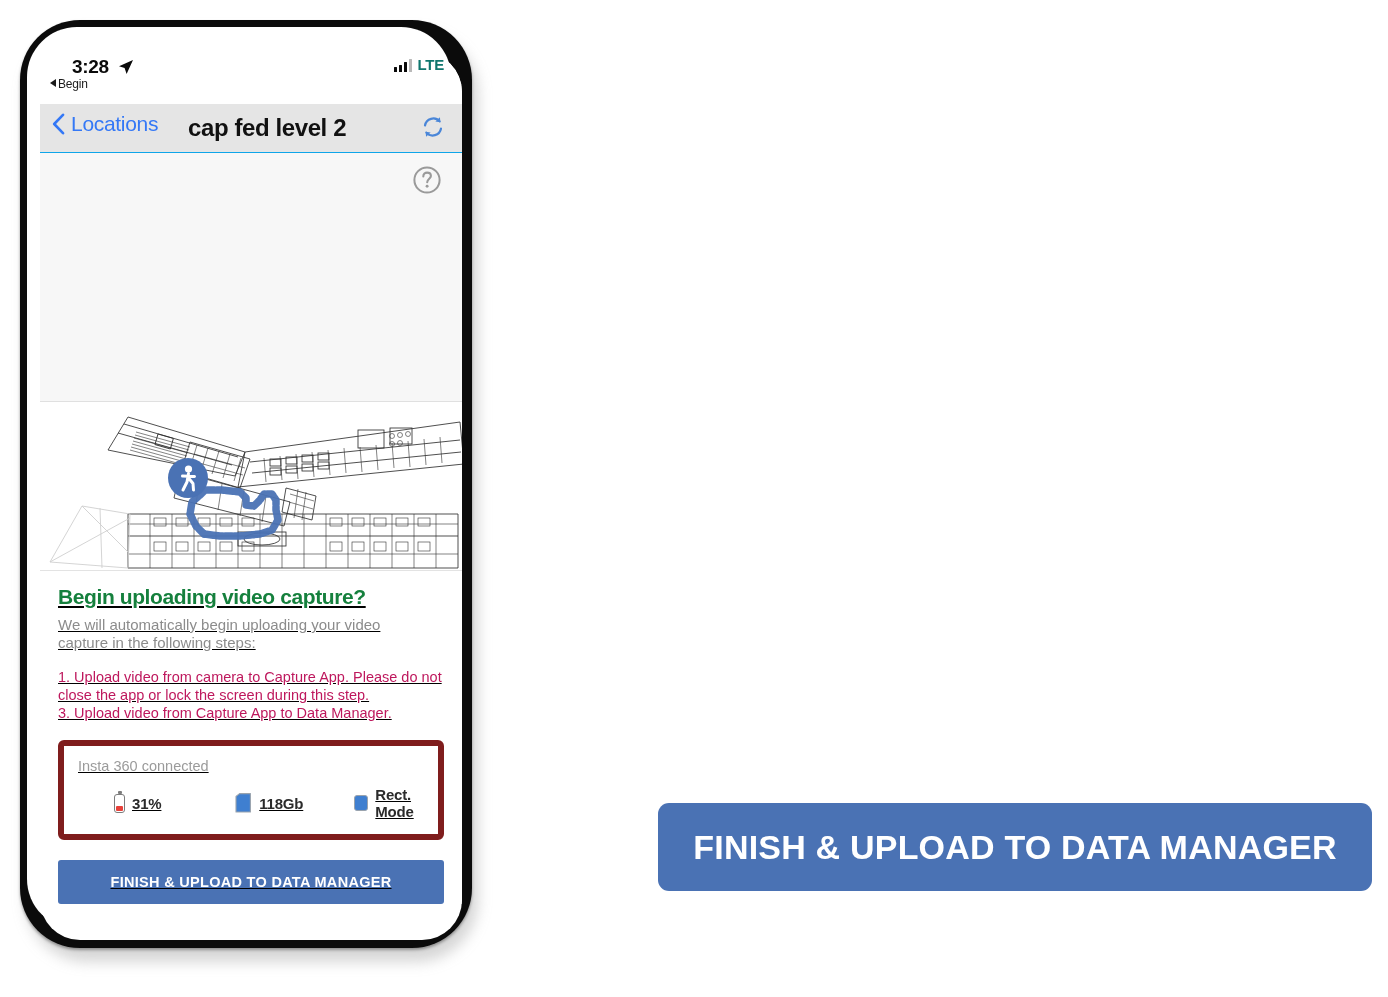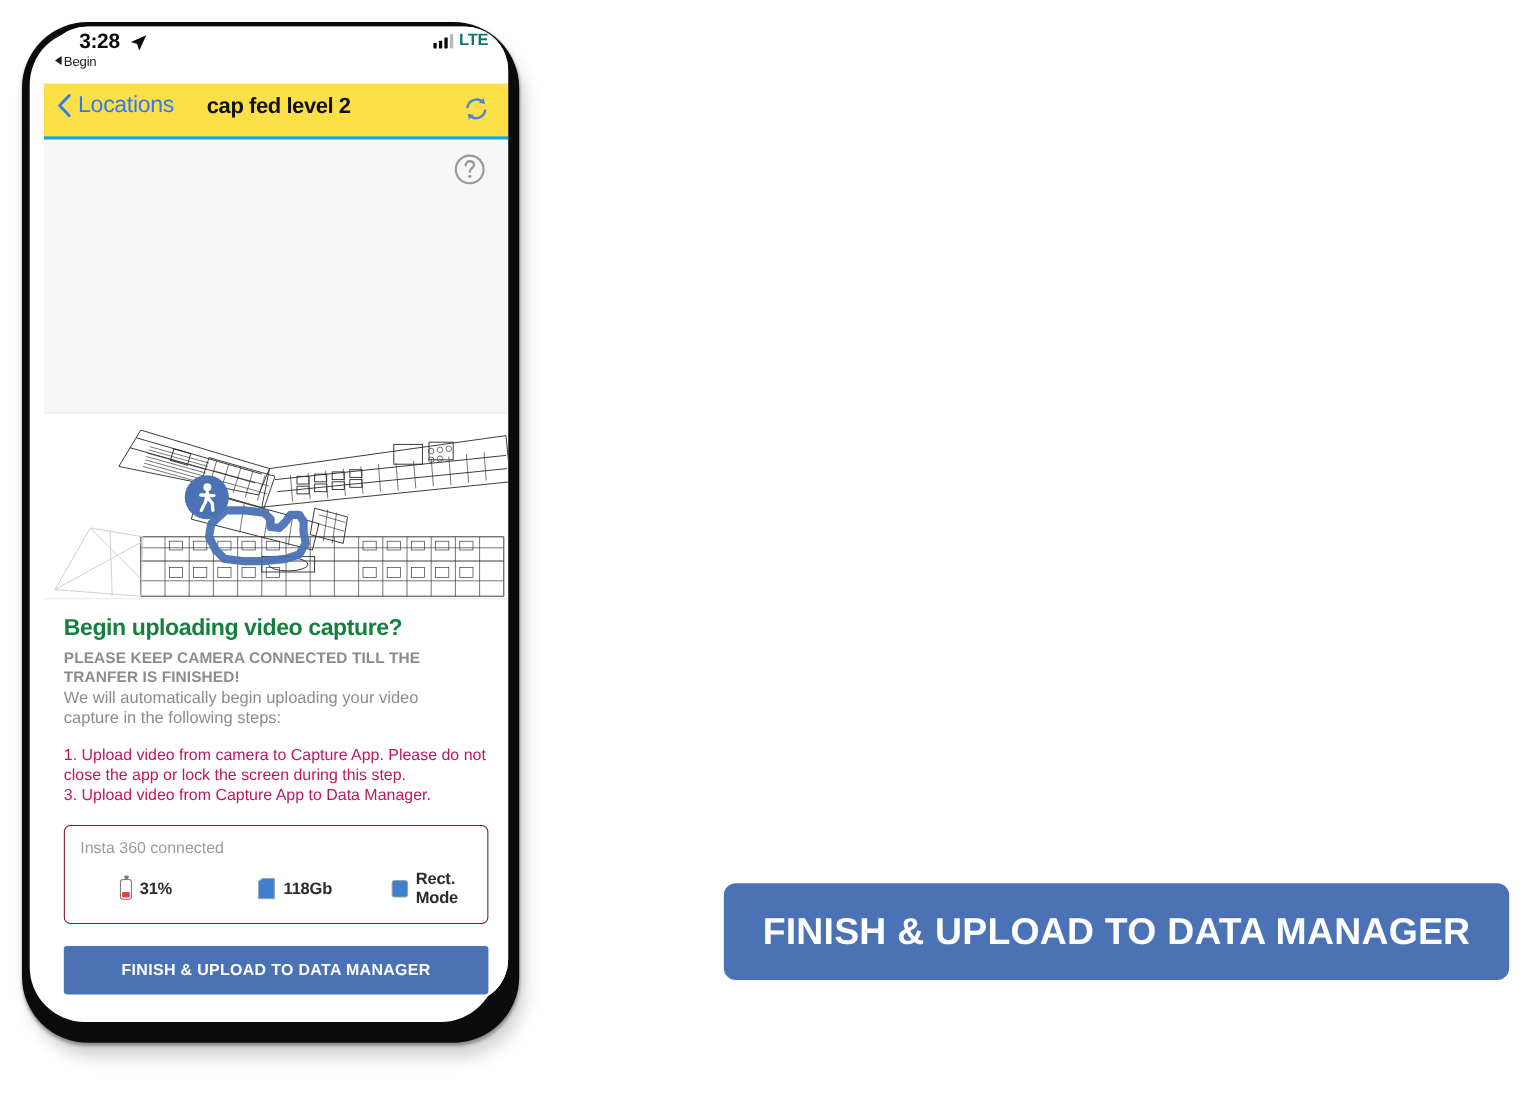--- a/index.html
+++ b/index.html
@@ -48,26 +48,27 @@
     left: 15px;
     top: 13px;
     width: 424px;
     height: 902px;
     border-radius: 50px;
     background: #ffffff;
   }
   #phone-screen {
     position: absolute;
     left: 28px;
-    top: 10px;
+    top: 38px;
     width: 422px;
     height: 888px;
     border-radius: 40px;
     background: #ffffff;
     overflow: hidden;
+    text-decoration: underline;
   }
 
   
   #status-bar {
     position: relative;
     height: 52px;
     background: #ffffff;
   }
   #status-time {
     position: absolute;
@@ -132,22 +133,22 @@
     font-weight: bold;
     color: #0f766e;
     line-height: 14px;
     letter-spacing: -0.2px;
   }
 
   
   #nav-bar {
     position: relative;
     height: 48px;
-    background: #fde047;
-    border-bottom: 3px solid #0ea5e9;
+    background: #e5e5e5;
+    border-bottom: 1px solid #0ea5e9;
   }
   #back-button {
     position: absolute;
     left: 12px;
     top: 8px;
     display: flex;
     align-items: center;
     gap: 6px;
     cursor: pointer;
   }
@@ -157,21 +158,21 @@
   }
   #back-label {
     font-size: 21px;
     color: #3478f6;
     letter-spacing: -0.3px;
   }
   #nav-title {
     position: absolute;
     left: 148px;
     top: 10px;
-    font-size: 20px;
+    font-size: 24px;
     font-weight: bold;
     color: #111111;
     letter-spacing: -0.4px;
   }
   #refresh-button {
     position: absolute;
     right: 16px;
     top: 10px;
     width: 26px;
     height: 26px;
@@ -238,21 +239,21 @@
   .dialog-step {
     font-size: 14.5px;
     color: #be185d;
     line-height: 18px;
     margin: 0;
   }
 
   
   #device-card {
     margin: 18px 0 0 0;
-    border: 1px solid #7f1d1d;
+    border: 6px solid #7f1d1d;
     border-radius: 6px;
     background: #ffffff;
     padding: 12px 14px 14px 14px;
   }
   #device-connection-label {
     font-size: 14.5px;
     color: #9b9b9b;
     margin-bottom: 12px;
   }
   #device-stats {
@@ -545,21 +546,20 @@
         <g>
           <circle cx="148" cy="76" r="20" fill="#4a72b4"></circle>
           <circle cx="148.5" cy="67" r="3.6" fill="#ffffff"></circle>
           <path d="M148.5 71.5 L147 80 L143 88 M148.5 76 L153 81.5 L153.5 88 M142.5 74 L154.5 74.5" stroke="#ffffff" stroke-width="3" fill="none" stroke-linecap="round" stroke-linejoin="round"></path>
         </g>
       </svg>
     </div>
 
     <div id="dialog-body">
       <h1 id="dialog-title">Begin uploading video capture?</h1>
-      <p id="dialog-warning">PLEASE KEEP CAMERA CONNECTED TILL THE TRANFER IS FINISHED!</p>
       <p id="dialog-intro">We will automatically begin uploading your video capture in the following steps:</p>
       <p class="dialog-step">1. Upload video from camera to Capture App. Please do not close the app or lock the screen during this step.</p>
       <p class="dialog-step">3. Upload video from Capture App to Data Manager.</p>
 
       <div id="device-card">
         <div id="device-connection-label">Insta 360 connected</div>
         <div id="device-stats">
 
           <div class="device-stat" id="stat-battery">
             <span class="battery-icon">

